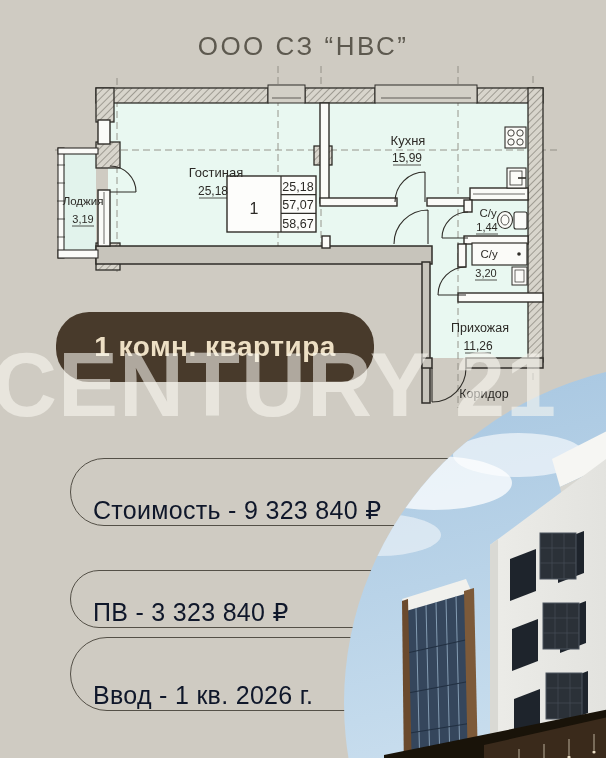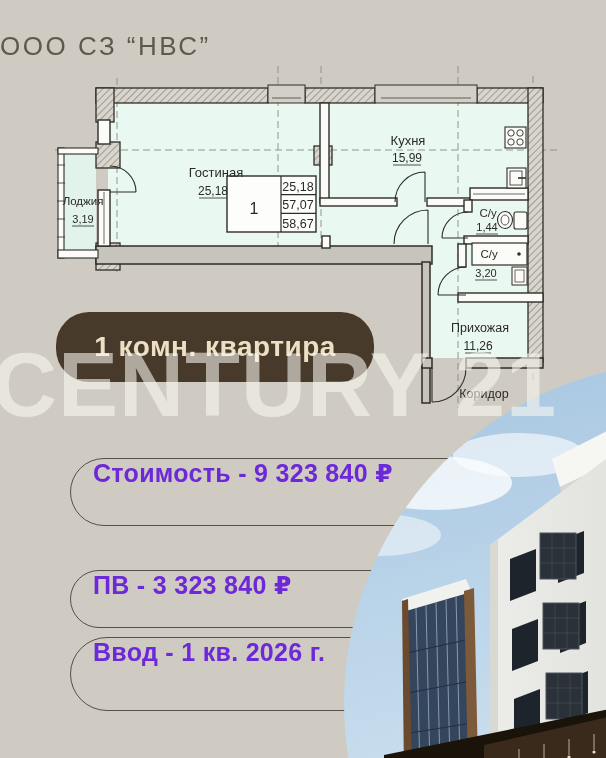--- a/index.html
+++ b/index.html
@@ -2,36 +2,36 @@
 <html><head>
 <meta charset="utf-8">
 <style>
   html,body{margin:0;padding:0;}
   body{
     width:606px;height:758px;position:relative;overflow:hidden;
     background:#cfcbc2;
     font-family:"Liberation Sans","DejaVu Sans",sans-serif;
   }
   .title{
-    position:absolute;top:31px;left:0;width:606px;
+    position:absolute;top:31px;left:0;width:606px;text-align:center;
     font-size:26px;font-weight:400;letter-spacing:2.5px;color:#5d594f;z-index:1;
   }
   .plan{position:absolute;left:0;top:0;z-index:1;}
   .plan text{fill:#2c2a26;}
   .badge{
     position:absolute;left:56px;top:312px;width:318px;height:70px;
     background:#483a2b;border-radius:33px;z-index:2;
     display:flex;align-items:center;justify-content:center;
   }
   .badge span{color:#eddfc4;font-size:28px;font-weight:700;letter-spacing:.5px;}
   .pill{
     position:absolute;left:70px;width:420px;border:1.6px solid #545047;
-    border-radius:40px;display:flex;align-items:flex-start;z-index:2;
+    border-radius:40px;display:flex;align-items:flex-end;z-index:2;
     padding-left:22px;box-sizing:border-box;
-    color:#6d28d9;font-size:25px;font-weight:700;letter-spacing:.3px;
+    color:#0f172a;font-size:25px;font-weight:400;letter-spacing:.3px;
   }
   .pill-price{top:458px;height:68px;}
   .pill-pv{top:570px;height:58px;}
   .pill-date{top:637px;height:74px;}
   .photo{
     position:absolute;left:344px;top:363px;width:680px;height:680px;
     border-radius:50%;overflow:hidden;z-index:3;
   }
   .watermark{
     position:absolute;left:-8px;top:340px;z-index:4;white-space:nowrap;

